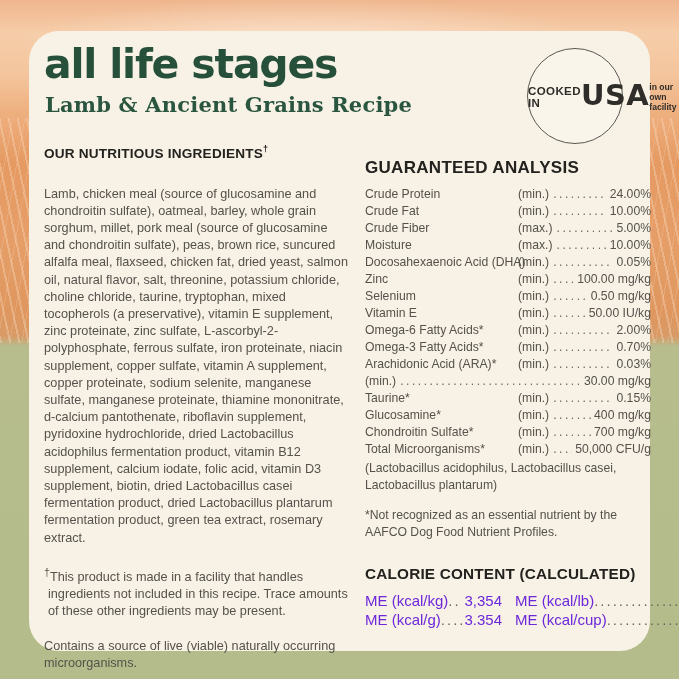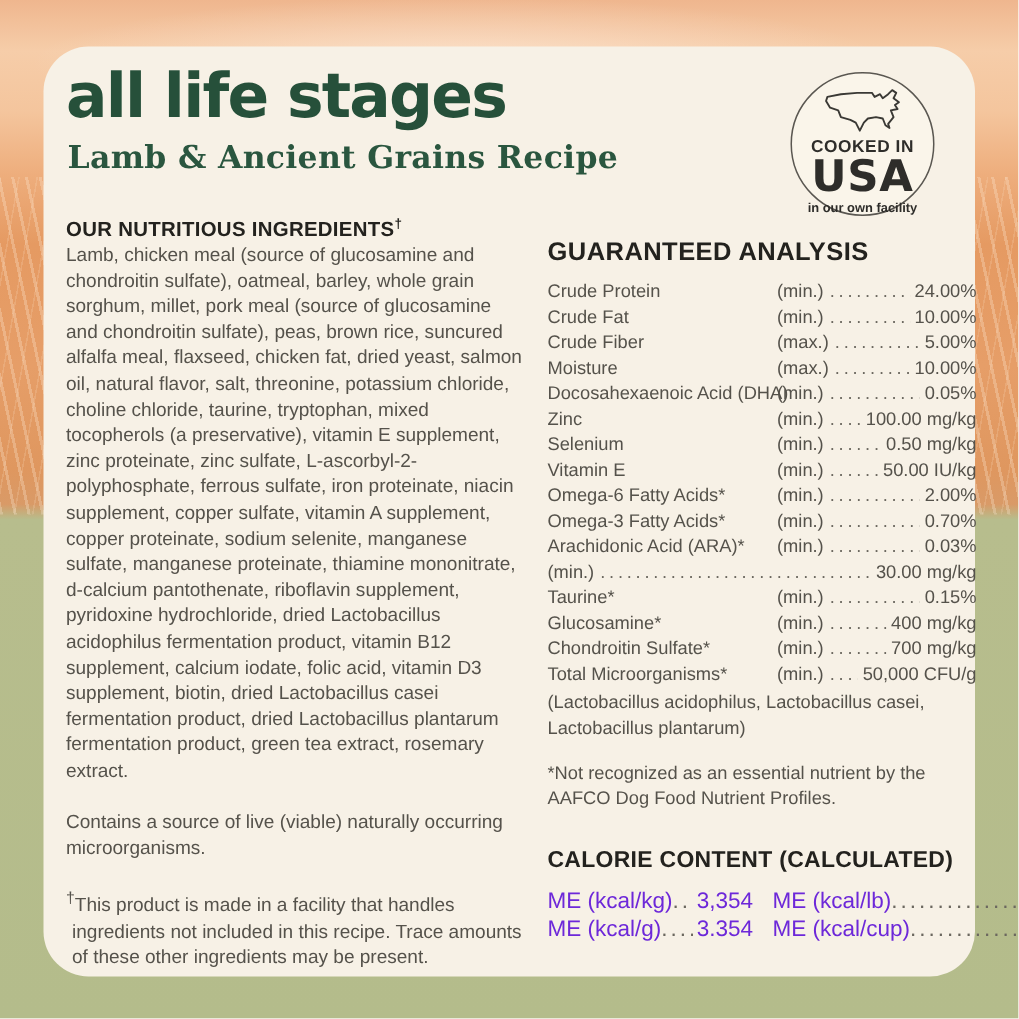--- a/index.html
+++ b/index.html
@@ -20,33 +20,33 @@
   .card { position:absolute; left:29px; top:31px; width:621px; height:620px;
     background:#f7f1e6; border-radius:30px; }
 
   .title { position:absolute; left:15px; top:13px; font-family:"DejaVu Sans", sans-serif;
     font-size:41px; font-weight:800; letter-spacing:-1.2px; color:#26503a; line-height:1; }
   .subtitle { position:absolute; left:16px; top:61px; font-family:"DejaVu Serif", serif;
     font-size:21px; font-weight:700; color:#2a563f; letter-spacing:.2px; }
 
   .badge { position:absolute; top:17px; right:27px; width:96px; height:96px;
     border:1.5px solid #5a5751; border-radius:50%; background:#faf5ea;
-    display:flex; flex-direction:column; align-items:center; box-sizing:border-box; }
+    display:flex; align-items:center; box-sizing:border-box; }
   .badge svg { margin-top:9px; }
   .badge-l1 { font-size:11.5px; font-weight:700; color:#2e2d2a; letter-spacing:.4px; margin-top:1px; }
   .badge-l2 { font-size:29px; font-weight:800; color:#2e2d2a; letter-spacing:.5px; line-height:.95;
     font-family:"DejaVu Sans", sans-serif; }
   .badge-l3 { font-size:8.6px; font-weight:700; color:#2e2d2a; margin-top:1px; }
 
   .section-heading { margin:0; font-size:13.6px; font-weight:700; color:#23221e; letter-spacing:.2px; }
   .section-heading sup { font-size:9px; }
   .body-text { color:#55524b; font-size:12.7px; line-height:17.2px; }
 
   .col-left { position:absolute; left:15px; top:113px; width:306px; }
-  .col-left .section-heading { margin-bottom:1px; }
+  .col-left .section-heading { margin-bottom:25px; }
   .ingredients { margin:0; }
   .footnote { margin:17px 0 0 0; }
   .hang-dagger { display:block; text-indent:-4px; padding-left:4px; }
   .note2 { margin:17px 0 0 0; }
 
   .col-right { position:absolute; left:336px; top:127px; width:286px; }
   .ga-heading { font-size:17px; letter-spacing:.3px; margin-bottom:8px; }
   .ga-row { display:flex; align-items:center; font-size:12.2px; line-height:17px; color:#55524b; }
   .ga-label { flex:none; width:153px; white-space:nowrap; }
   .ga-qual  { flex:none; margin-right:4px; }
@@ -81,24 +81,24 @@
         <path d="M4 7 L14 5 L26 4 L37 4 L39 7 L43 5 L45 8 L49 5 L52 2 L55 4 L53 8 L57 11 L54 13 L56 16 L51 17 L53 22 L49 27 L50 30 L47 28 L45 23 L40 22 L34 23 L31 26 L28 32 L25 26 L21 24 L14 22 L12 17 L6 15 L3 10 Z" fill="none" stroke="#3a3935" stroke-width="1.4" stroke-linejoin="round"></path>
       </svg>
       <div class="badge-l1">COOKED IN</div>
       <div class="badge-l2">USA</div>
       <div class="badge-l3">in our own facility</div>
     </div>
 
     <div class="col-left">
       <h2 class="section-heading"><span>OUR NUTRITIOUS INGREDIENTS</span><sup>†</sup></h2>
       <p class="body-text ingredients">Lamb, chicken meal (source of glucosamine and chondroitin sulfate), oatmeal, barley, whole grain sorghum, millet, pork meal (source of glucosamine and chondroitin sulfate), peas, brown rice, suncured alfalfa meal, flaxseed, chicken fat, dried yeast, salmon oil, natural flavor, salt, threonine, potassium chloride, choline chloride, taurine, tryptophan, mixed tocopherols (a preservative), vitamin E supplement, zinc proteinate, zinc sulfate, L-ascorbyl-2-polyphosphate, ferrous sulfate, iron proteinate, niacin supplement, copper sulfate, vitamin A supplement, copper proteinate, sodium selenite, manganese sulfate, manganese proteinate, thiamine mononitrate, d-calcium pantothenate, riboflavin supplement, pyridoxine hydrochloride, dried Lactobacillus acidophilus fermentation product, vitamin B12 supplement, calcium iodate, folic acid, vitamin D3 supplement, biotin, dried Lactobacillus casei fermentation product, dried Lactobacillus plantarum fermentation product, green tea extract, rosemary extract.</p>
-      <p class="body-text note2">Contains a source of live (viable) naturally occurring microorganisms.</p>
       <p class="body-text footnote">
           <span class="hang-dagger"><sup>†</sup><span>This product is made in a facility that handles ingredients not included in this recipe. Trace amounts of these other ingredients may be present.</span></span>
         </p>
+      <p class="body-text note2">Contains a source of live (viable) naturally occurring microorganisms.</p>
     </div>
 
     <div class="col-right">
       <h2 class="section-heading ga-heading">GUARANTEED ANALYSIS</h2>
 
       <div class="ga-row">
           <span class="ga-label">Crude Protein</span>
           <span class="ga-qual">(min.)</span>
           <span class="ga-dots"></span>
           <span class="ga-value">24.00%</span>

